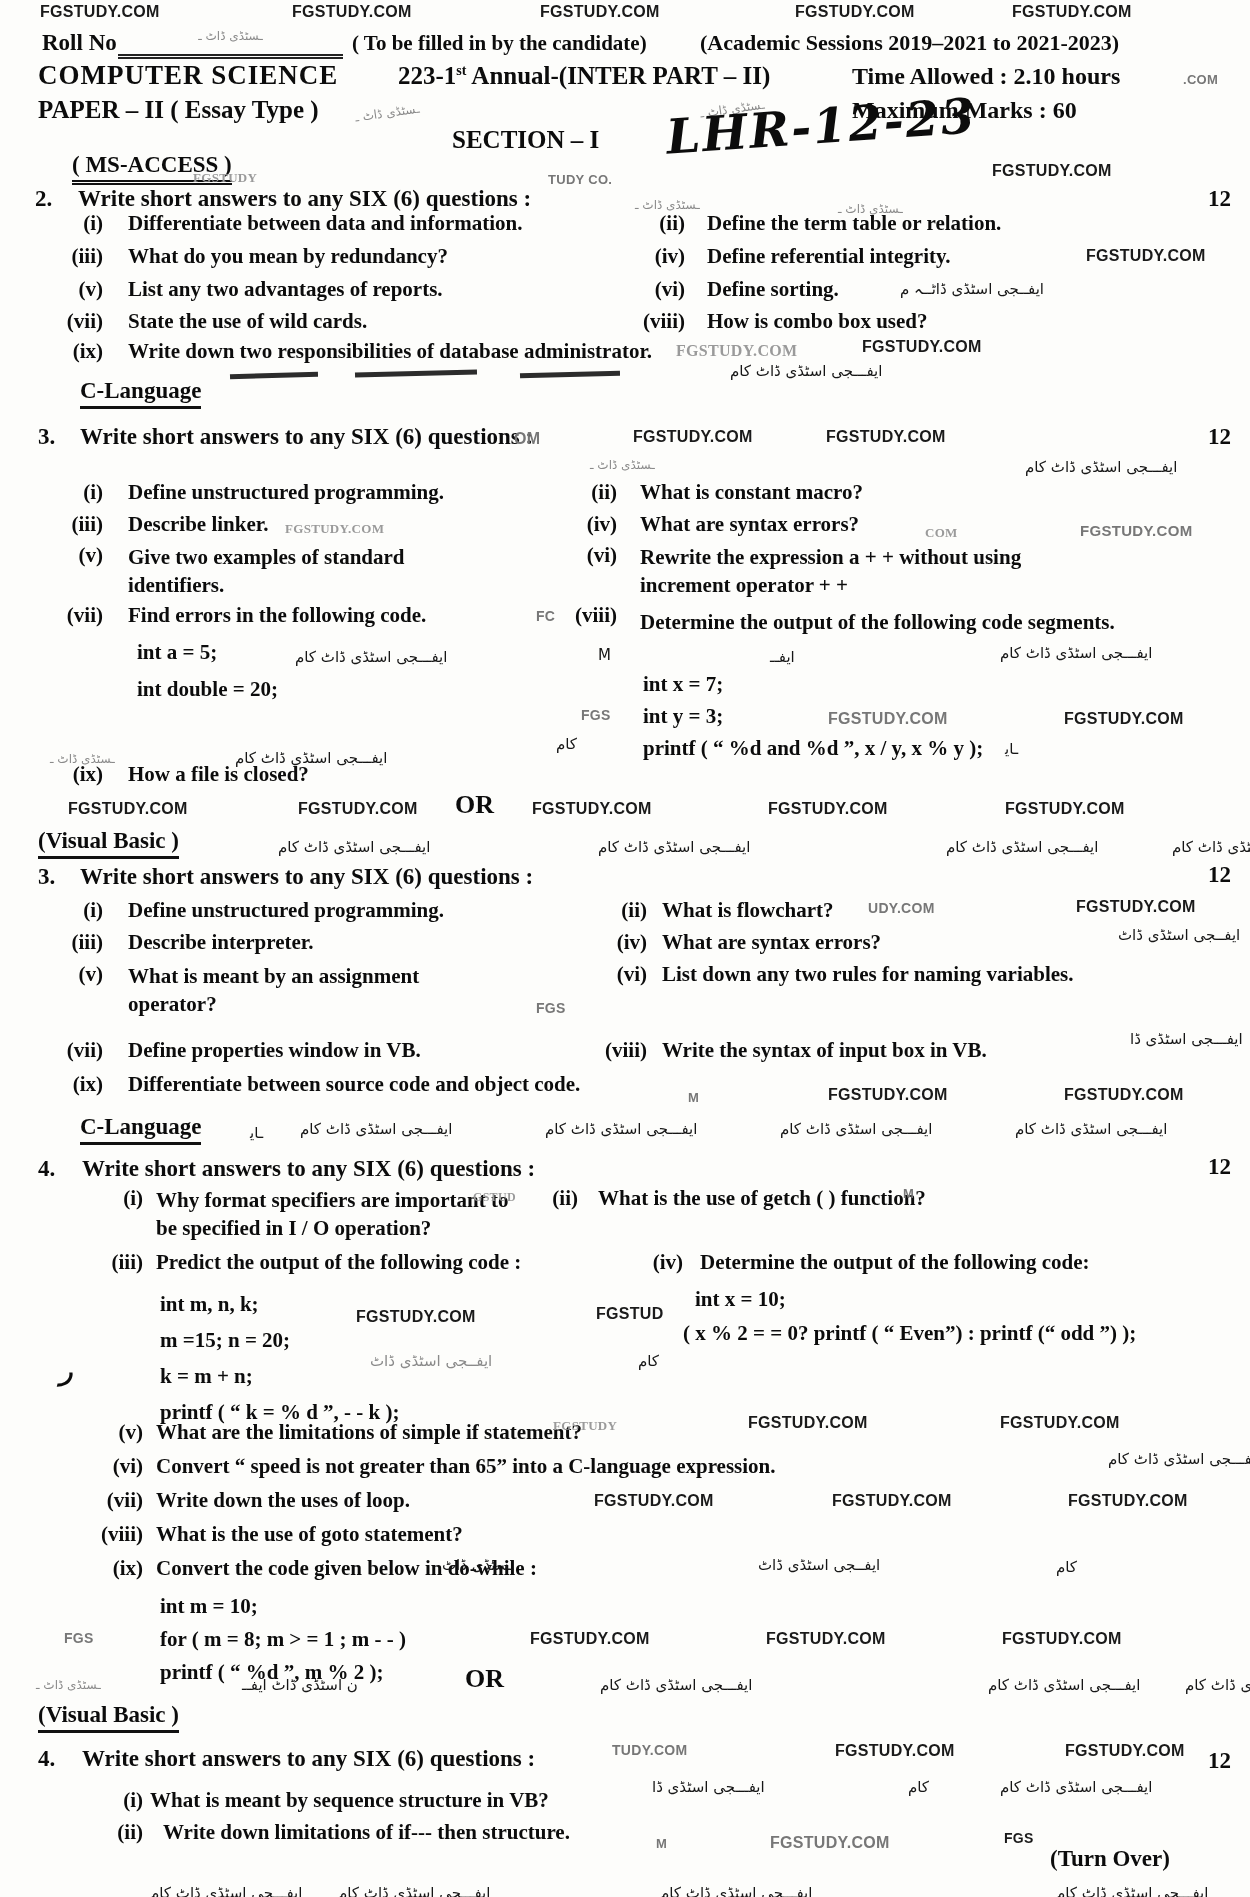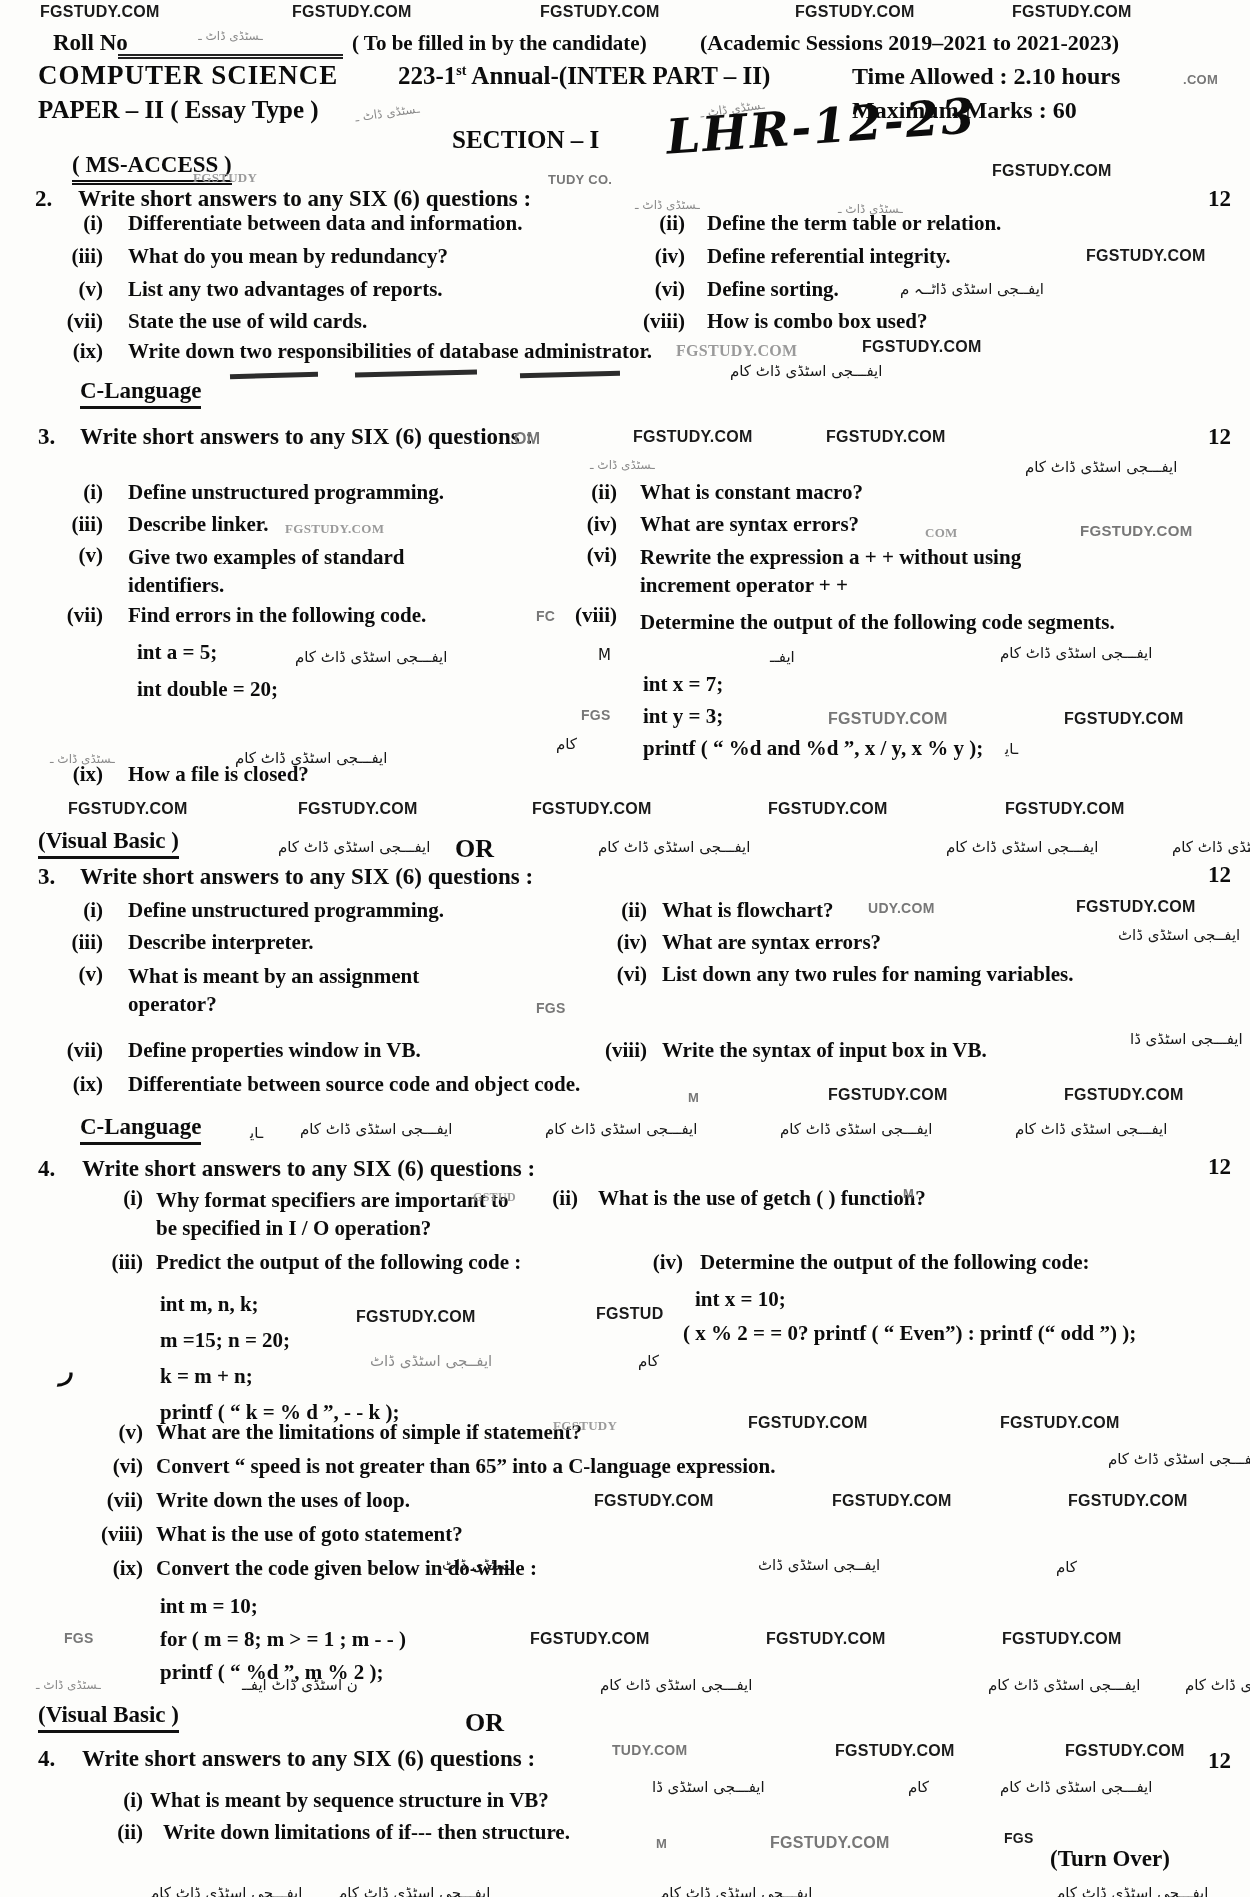--- a/index.html
+++ b/index.html
@@ -25,35 +25,35 @@
   .Rq3{left:495px}.Rq3 .num{width:122px}.Rq3 .txt{margin-left:23px}
   .Rvb{left:520px}.Rvb .num{width:127px}.Rvb .txt{margin-left:15px}
   .L4{left:40px}  .L4 .num{width:103px} .L4 .txt{margin-left:13px}
   .R4a{left:460px}.R4a .num{width:118px}.R4a .txt{margin-left:20px}
   .R4b{left:565px}.R4b .num{width:118px}.R4b .txt{margin-left:17px}
   .w .txt{white-space:normal;line-height:28px;}
   .code{font-weight:bold;font-size:21px;}
   .dash{position:absolute;height:5px;background:#2c2c2c;transform:rotate(-1.5deg);}
   .hand{font-family:"DejaVu Serif",serif;font-style:italic;font-weight:bold;}
   .blank{display:inline-block;border-bottom:5px double #222;text-align:center;}
-  .or{font-weight:bold;font-size:26px;margin-top:44px;}
+  .or{font-weight:bold;font-size:26px;}
   .sup{font-size:14px;vertical-align:super;}
 </style>
 </head>
 <body>
 
 <div class="page">
 
   <span class="abs wm" style="left:40px;top:3px">FGSTUDY.COM</span>
   <span class="abs wm" style="left:292px;top:3px">FGSTUDY.COM</span>
   <span class="abs wm" style="left:540px;top:3px">FGSTUDY.COM</span>
   <span class="abs wm" style="left:795px;top:3px">FGSTUDY.COM</span>
   <span class="abs wm" style="left:1012px;top:3px">FGSTUDY.COM</span>
 
-  <span class="abs hb" style="left:53px;top:30px">Roll No</span>
+  <span class="abs hb" style="left:42px;top:30px">Roll No</span>
   <span class="abs blank" style="left:118px;top:26px;width:225px;height:28px"><span class="urdu faint">ـسٹڈی ڈاٹ ـ</span></span>
   <span class="abs hb" style="left:352px;top:31px;font-size:21px">( To be filled in by the candidate)</span>
   <span class="abs hb" style="left:700px;top:30px;font-size:22px">(Academic Sessions 2019–2021 to 2021-2023)</span>
 
   <span class="abs hb" style="left:38px;top:60px;font-size:27px;letter-spacing:1px">COMPUTER SCIENCE</span>
   <span class="abs hb big" style="left:398px;top:62px"><span>223-1</span><span class="sup">st</span><span> Annual-(INTER PART – II)</span></span>
   <span class="abs hb" style="left:852px;top:63px;font-size:24px">Time Allowed : 2.10 hours</span>
   <span class="abs wm wm2" style="left:1183px;top:72px;font-size:13px">.COM</span>
 
   <span class="abs hb big" style="left:38px;top:96px">PAPER – II ( Essay Type )</span>

